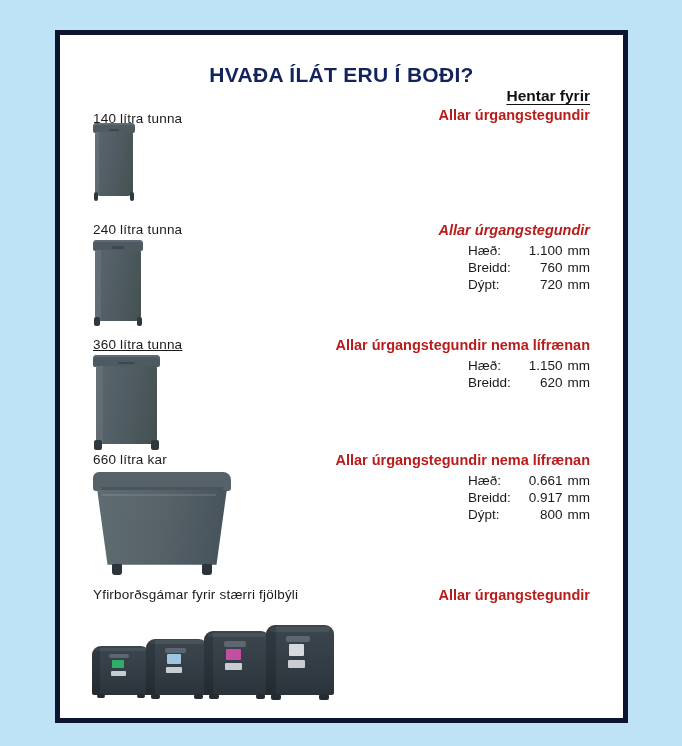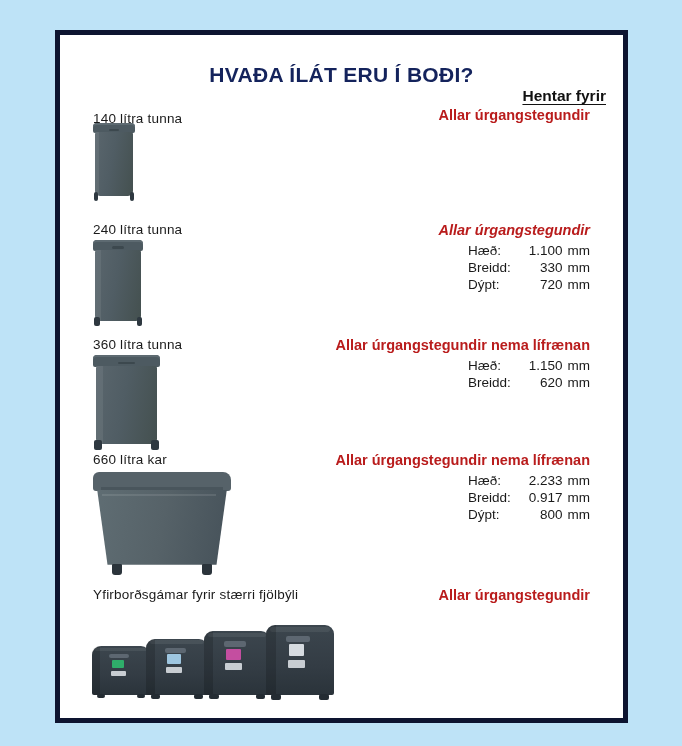--- a/index.html
+++ b/index.html
@@ -34,21 +34,21 @@
     top: 28px;
     width: 100%;
     text-align: center;
     color: #14235c;
     font-size: 21px;
     font-weight: bold;
     letter-spacing: 0.3px;
   }
   .hentar {
     position: absolute;
-    right: 17px;
+    right: 33px;
     top: 52px;
     font-size: 15.5px;
     font-weight: bold;
     color: #111111;
     text-decoration: underline;
     text-underline-offset: 3px;
   }
 
   .row {
     position: absolute;
@@ -279,34 +279,34 @@
       <div class="specs" style="top:187px;">
         <div class="suit ital">Allar úrgangstegundir</div>
         <div class="dims">
           <div class="dim-row">
             <span class="dim-k">Hæð:</span>
             <span class="dim-v">1.100</span>
             <span class="dim-u">mm</span>
           </div>
           <div class="dim-row">
             <span class="dim-k">Breidd:</span>
-            <span class="dim-v">330</span>
+            <span class="dim-v">760</span>
             <span class="dim-u">mm</span>
           </div>
           <div class="dim-row">
             <span class="dim-k">Dýpt:</span>
             <span class="dim-v">720</span>
             <span class="dim-u">mm</span>
           </div>
         </div>
       </div>
     </div>
 
     <div class="row">
-      <div class="item-label" style="left:33px; top:302px;">360 lítra tunna</div>
+      <div class="item-label" style="left:33px; top:302px;text-decoration:underline;">360 lítra tunna</div>
       <div class="art" style="left:33px; top:320px; width:67px; height:95px;">
         <div class="bin">
           <div class="lid"></div>
           <div class="body"></div>
           <div class="wheel l"></div>
           <div class="wheel r"></div>
         </div>
       </div>
       <div class="specs" style="top:302px;">
         <div class="suit">Allar úrgangstegundir nema lífrænan</div>
@@ -333,21 +333,21 @@
           <div class="kbody"></div>
           <div class="caster c1"></div>
           <div class="caster c2"></div>
         </div>
       </div>
       <div class="specs" style="top:417px;">
         <div class="suit">Allar úrgangstegundir nema lífrænan</div>
         <div class="dims">
           <div class="dim-row">
             <span class="dim-k">Hæð:</span>
-            <span class="dim-v">2.233</span>
+            <span class="dim-v">0.661</span>
             <span class="dim-u">mm</span>
           </div>
           <div class="dim-row">
             <span class="dim-k">Breidd:</span>
             <span class="dim-v">0.917</span>
             <span class="dim-u">mm</span>
           </div>
           <div class="dim-row">
             <span class="dim-k">Dýpt:</span>
             <span class="dim-v">800</span>

